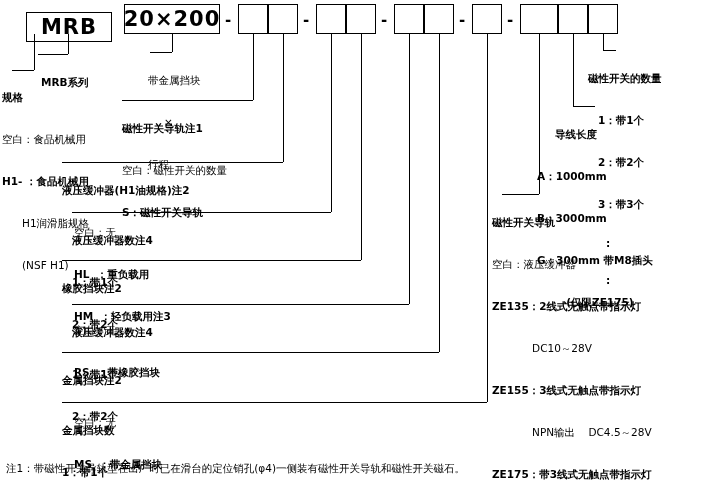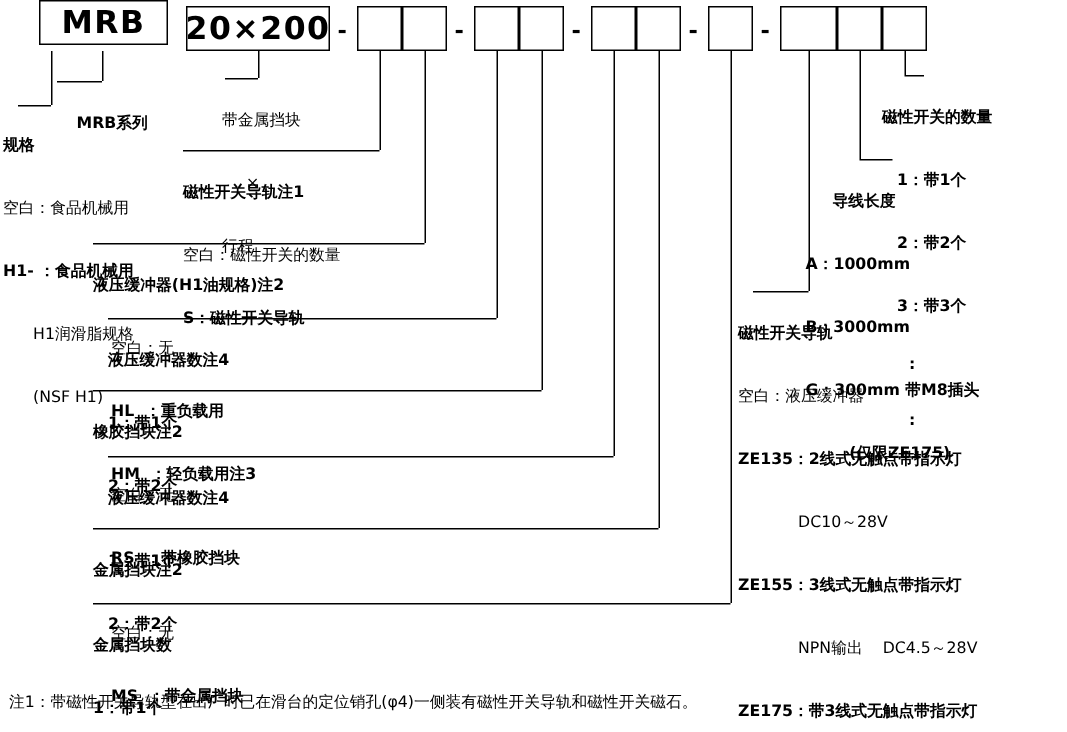--- a/index.html
+++ b/index.html
@@ -34,21 +34,21 @@
   
   .tb{position:absolute;font-size:10.5px;line-height:14px;white-space:pre;}
   .tb b{font-weight:bold;}
   .notes{position:absolute;font-size:10.5px;line-height:15px;white-space:pre;}
 </style>
 </head>
 <body>
 
 <div class="stage">
 
-  <div class="box big" style="left:26px;top:0;width:86px;height:30px;">MRB</div>
+  <div class="box big" style="left:26px;top:12px;width:86px;height:30px;">MRB</div>
 
   <div class="box big" style="left:124px;top:4px;width:96px;height:30px;">20×200</div>
 
   <div class="dash" style="left:225px;top:13px;">-</div>
 
   <div class="box" style="left:238px;top:4px;width:30px;height:30px;"></div>
   <div class="box" style="left:268px;top:4px;width:30px;height:30px;"></div>
 
   <div class="dash" style="left:303px;top:13px;">-</div>
 
@@ -110,21 +110,21 @@
   <div class="hline" style="left:502px;top:194px;width:37px;"></div>
 
   <div class="tb" style="left:2px;top:62px;">
     <div><b>规格</b></div>
     <div>空白：食品机械用</div>
     <div><b>H1- ：食品机械用</b></div>
     <div>      H1润滑脂规格</div>
     <div>      (NSF H1)</div>
   </div>
 
-  <div class="tb" style="left:51px;top:47px;">
+  <div class="tb" style="left:41px;top:47px;">
     <div><b>MRB系列</b></div>
   </div>
 
   <div class="tb" style="left:148px;top:45px;text-align:left;">
     <div>带金属挡块</div>
     <div style="padding-left:16px;">×</div>
     <div>行程</div>
   </div>
 
   <div class="tb" style="left:122px;top:93px;">

